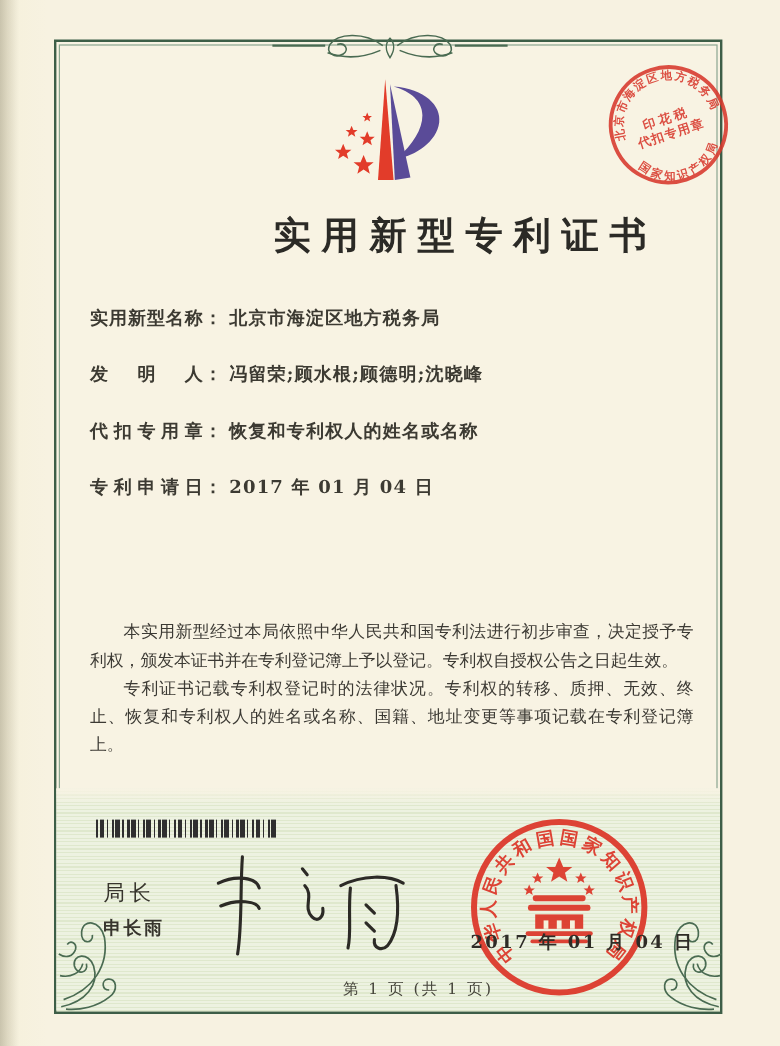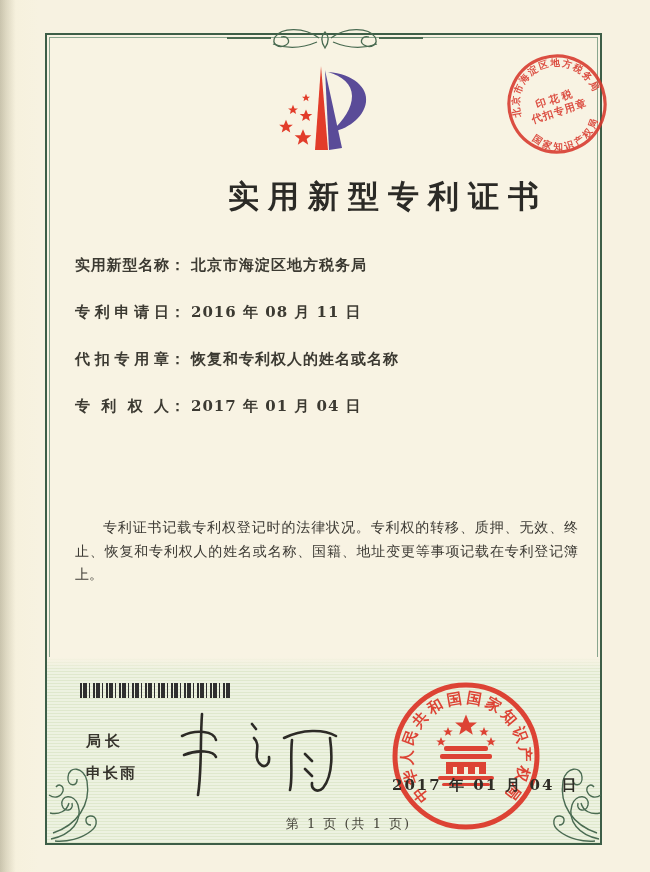--- a/index.html
+++ b/index.html
@@ -59,21 +59,21 @@
   .body-text {
     position:absolute; left:75px; top:516px; width:503px;
     font-size:14px; line-height:23.5px; color:#3c3a34;
     text-align:justify;
   }
   .body-text p { text-indent:2em; }
   .barcode {
     position:absolute; left:80px; top:683px; width:150px; height:15px;
     background:repeating-linear-gradient(90deg,#2f2f2f 0 2px,transparent 2px 3px,#2f2f2f 3px 7px,transparent 7px 9px,#2f2f2f 9px 10px,transparent 10px 13px);
   }
-  .signer-title { position:absolute; left:86px; top:732px; font-size:15px; font-weight:700; color:#37352d; letter-spacing:4px; }
+  .signer-title { position:absolute; left:86px; top:732px; font-size:18px; font-weight:400; color:#37352d; letter-spacing:4px; }
   .signer-name  { position:absolute; left:86px; top:764px; font-size:15px; font-weight:600; color:#37352d; letter-spacing:2px; }
   .signature { position:absolute; left:172px; top:708px; width:168px; height:90px; }
   .office-seal {
     position:absolute; left:390px; top:680px; width:152px; height:152px; opacity:.92;
   }
   .seal-date {
     position:absolute; left:392px; top:776px; z-index:5;
     font-size:15px; font-weight:600; color:#2e2c26; letter-spacing:2px;
   }
   .footer {
@@ -163,31 +163,32 @@
     </text>
   </svg>
 
   <div class="main-title">实用新型专利证书</div>
 
   <div class="fields">
     <div class="field-row">
       <span class="field-label">实用新型名称</span><span class="field-colon"></span><span class="field-value">北京市海淀区地方税务局</span>
     </div>
     <div class="field-row">
-      <span class="field-label">专利申请日</span><span class="field-colon"></span><span class="field-value">2016 年 08 月 11 日</span>
+      <span class="field-label">发明人</span><span class="field-colon"></span><span class="field-value">冯留荣;顾水根;顾德明;沈晓峰</span>
     </div>
     <div class="field-row">
       <span class="field-label">代扣专用章</span><span class="field-colon"></span><span class="field-value">恢复和专利权人的姓名或名称</span>
     </div>
     <div class="field-row">
-      <span class="field-label">专利权人</span><span class="field-colon"></span><span class="field-value">2017 年 01 月 04 日</span>
+      <span class="field-label">专利申请日</span><span class="field-colon"></span><span class="field-value">2017 年 01 月 04 日</span>
     </div>
   </div>
 
   <div class="body-text">
+    <p>本实用新型经过本局依照中华人民共和国专利法进行初步审查，决定授予专利权，颁发本证书并在专利登记簿上予以登记。专利权自授权公告之日起生效。</p>
     <p>专利证书记载专利权登记时的法律状况。专利权的转移、质押、无效、终止、恢复和专利权人的姓名或名称、国籍、地址变更等事项记载在专利登记簿上。</p>
   </div>
 
   <div class="barcode"></div>
 
   <div class="signer-title">局长</div>
   <div class="signer-name">申长雨</div>
 
   <svg class="signature" viewBox="0 0 168 90">
     <g fill="none" stroke="#2c2a26" stroke-width="2.6" stroke-linecap="round">

